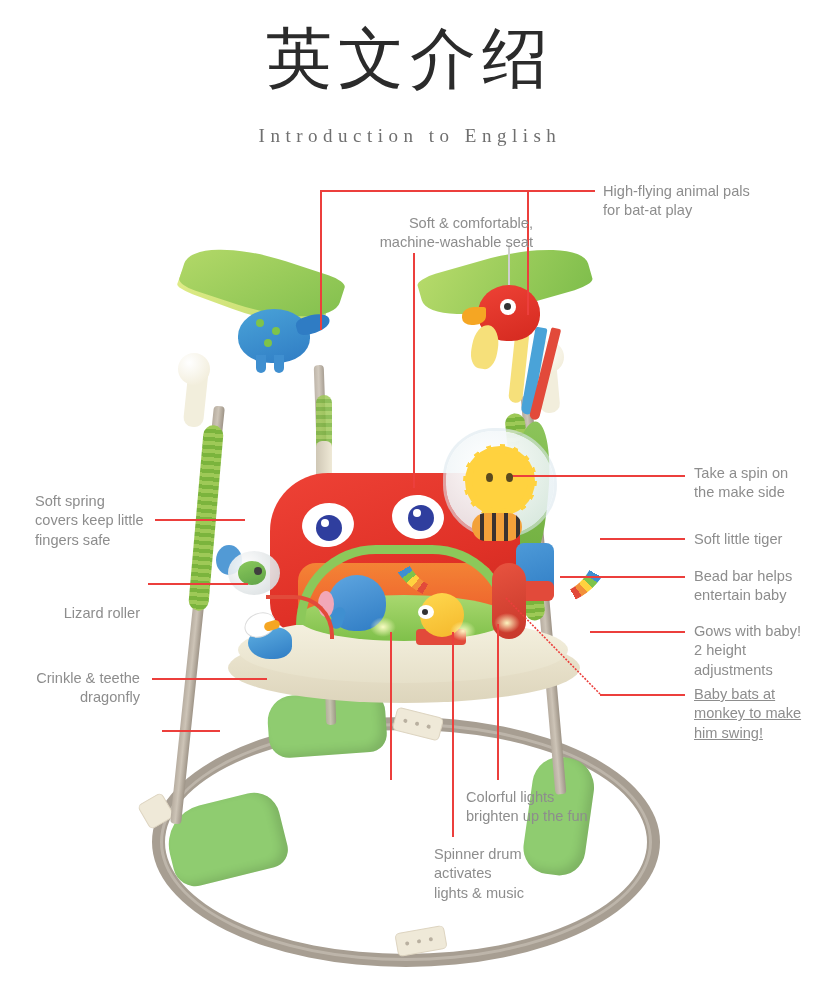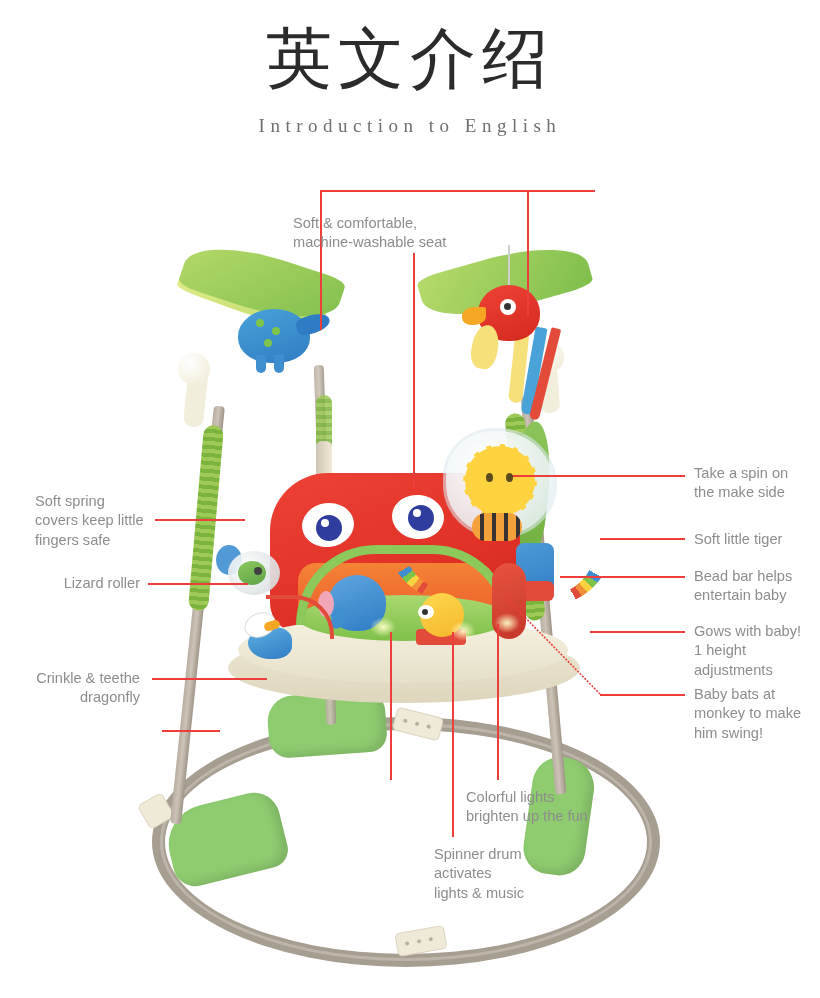--- a/index.html
+++ b/index.html
@@ -15,32 +15,32 @@
   
   .hdr{position:absolute;left:0;top:0;width:820px;text-align:center;}
   .title-cn{
     font-family:"Liberation Serif","DejaVu Serif",serif;
     font-size:66px;line-height:1;color:#2b2b2b;
     letter-spacing:6px;margin-top:26px;font-weight:400;
   }
   .title-en{
     font-family:"Liberation Serif","DejaVu Serif",serif;
     font-size:19px;color:#6f6f6f;letter-spacing:5.5px;
-    margin-top:23px;
+    margin-top:33px;
   }
 
   
   .lbl{
     position:absolute;color:#8d8d8d;
     font-size:14.6px;line-height:1.33;
     font-family:"Liberation Sans","DejaVu Sans",sans-serif;
     white-space:pre-line;
   }
   .lbl.r{text-align:right;}
-  .lbl.c{text-align:left;}
+  .lbl.c{text-align:right;}
 
   
   .ln{position:absolute;background:#ec3f3c;}
   .lnh{height:1.6px;}
   .lnv{width:1.6px;}
   .diag{position:absolute;left:0;top:0;width:820px;height:998px;pointer-events:none;}
 
   
   .stage{position:absolute;left:120px;top:245px;width:580px;height:740px;}
 
@@ -320,45 +320,47 @@
   <div class="ln lnh" style="left:162px;top:730px;width:58px;"></div>
 
   <div class="ln lnv" style="left:390px;top:632px;height:148px;"></div>
   <div class="ln lnv" style="left:452px;top:632px;height:205px;"></div>
   <div class="ln lnv" style="left:497px;top:624px;height:156px;"></div>
 
   <svg class="diag">
     <line x1="506" y1="598" x2="600" y2="694" stroke="#ec3f3c" stroke-width="1.6" stroke-dasharray="2 1.4"></line>
   </svg>
 
+  <div class="lbl" style="left:603px;top:182px;width:200px;">High-flying animal pals
+for bat-at play</div>
 
   <div class="lbl c" style="left:293px;top:214px;width:240px;">Soft &amp; comfortable,
 machine-washable seat</div>
 
   <div class="lbl" style="left:694px;top:464px;width:125px;">Take a spin on
 the make side</div>
 
   <div class="lbl" style="left:694px;top:530px;width:125px;">Soft little tiger</div>
 
   <div class="lbl" style="left:694px;top:567px;width:125px;">Bead bar helps
  entertain baby</div>
 
   <div class="lbl" style="left:694px;top:622px;width:125px;">Gows with baby!
-1 height
+2 height
 adjustments</div>
 
-  <div class="lbl" style="left:694px;top:685px;width:126px;">Baby bats at
+  <div class="lbl" style="left:694px;top:685px;width:126px;text-decoration:underline;">Baby bats at
 monkey to make
 him swing!</div>
 
   <div class="lbl" style="left:35px;top:492px;width:135px;">Soft spring
 covers keep little
 fingers safe</div>
 
-  <div class="lbl r" style="left:18px;top:574px;width:122px;">Lizard roller</div>
+  <div class="lbl r" style="left:18px;top:604px;width:122px;">Lizard roller</div>
 
   <div class="lbl r" style="left:10px;top:669px;width:130px;">Crinkle &amp; teethe
  dragonfly</div>
 
 
 
   <div class="lbl" style="left:466px;top:788px;width:180px;">Colorful lights
 brighten up the fun</div>
 
   <div class="lbl" style="left:434px;top:845px;width:170px;">Spinner drum

